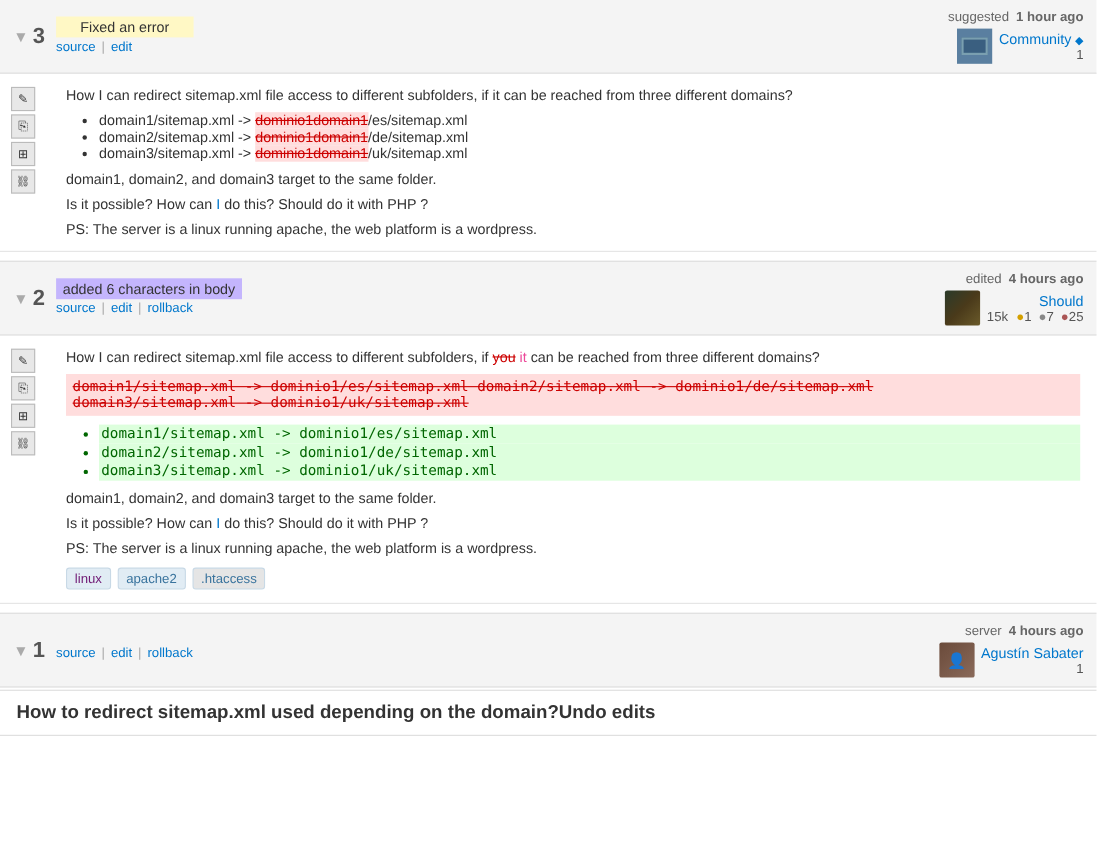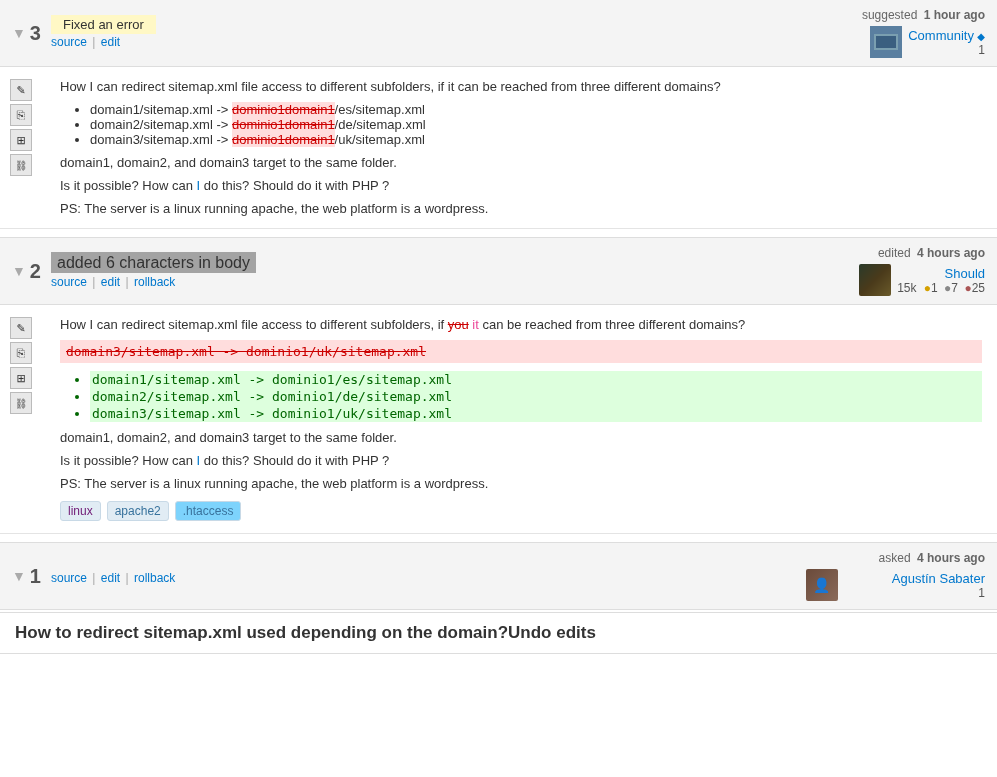--- a/index.html
+++ b/index.html
@@ -9,21 +9,21 @@
 <body>
 
 <div style="background:#f4f4f4; border-bottom:1px solid #ddd; padding:8px 12px; display:flex; align-items:center; justify-content:space-between;">
   <div style="display:flex; align-items:center; gap:10px;">
     <div style="display:flex; align-items:center; gap:4px; font-size:20px; color:#555; font-weight:bold;">
       <span style="color:#aaa; font-size:14px;">▼</span>
       <span>3</span>
     </div>
     <div>
       <div>
-        <span style="background:#fff8c5; padding:2px 12px; font-size:13px;">Fixed an error</span>
+        <span style="background:#fff8c5; padding:2px 22px; font-size:13px;">Fixed an error</span>
       </div>
       <div style="font-size:12px; color:#666; margin-top:3px;">
         <a href="#" style="color:#07c; text-decoration:none;">source</a>
         <span style="color:#aaa; margin:0 2px;">|</span>
         <a href="#" style="color:#07c; text-decoration:none;">edit</a>
       </div>
     </div>
   </div>
   <div style="text-align:right; font-size:12px; color:#666;">
     <div>
@@ -72,21 +72,21 @@
 </div>
 
 <div style="background:#f4f4f4; border-top:1px solid #ddd; border-bottom:1px solid #ddd; padding:8px 12px; display:flex; align-items:center; justify-content:space-between; margin-top:8px;">
   <div style="display:flex; align-items:center; gap:10px;">
     <div style="display:flex; align-items:center; gap:4px; font-size:20px; color:#555; font-weight:bold;">
       <span style="color:#aaa; font-size:14px;">▼</span>
       <span>2</span>
     </div>
     <div>
       <div>
-        <span style="background:#a3a3a3; padding:2px 6px; font-size:16px;">added 6 characters in body</span>
+        <span style="background:#c4b5fd; padding:2px 6px; font-size:13px;">added 6 characters in body</span>
       </div>
       <div style="font-size:12px; color:#666; margin-top:3px;">
         <a href="#" style="color:#07c; text-decoration:none;">source</a>
         <span style="color:#aaa; margin:0 2px;">|</span>
         <a href="#" style="color:#07c; text-decoration:none;">edit</a>
         <span style="color:#aaa; margin:0 2px;">|</span>
         <a href="#" style="color:#07c; text-decoration:none;">rollback</a>
       </div>
     </div>
   </div>
@@ -120,36 +120,37 @@
     <div style="width:22px; height:22px; background:#e8e8e8; border:1px solid #bbb; display:flex; align-items:center; justify-content:center; font-size:10px;">⛓</div>
   </div>
   <div>
     <p>
       How I can redirect sitemap.xml file access to different subfolders, if 
       <span style="text-decoration:line-through; color:#c00;">you</span><span style="color:#ec4899;"> it</span>
       can be reached from three different domains?
     </p>
 
     <div style="background:#fdd; margin:8px 0; padding:4px 6px; font-size:13px; color:#c00; text-decoration:line-through; font-family:monospace;">
+      <div>domain1/sitemap.xml -&gt; dominio1/es/sitemap.xml domain2/sitemap.xml -&gt; dominio1/de/sitemap.xml</div>
       <div>domain3/sitemap.xml -&gt; dominio1/uk/sitemap.xml</div>
     </div>
 
     <ul style="margin:8px 0 8px 30px;">
       <li style="background:#dfd; color:#060; font-family:monospace; padding:1px 2px;">domain1/sitemap.xml -&gt; dominio1/es/sitemap.xml</li>
       <li style="background:#dfd; color:#060; font-family:monospace; padding:1px 2px;">domain2/sitemap.xml -&gt; dominio1/de/sitemap.xml</li>
       <li style="background:#dfd; color:#060; font-family:monospace; padding:1px 2px;">domain3/sitemap.xml -&gt; dominio1/uk/sitemap.xml</li>
     </ul>
 
     <p>domain1, domain2, and domain3 target to the same folder.</p>
     <p style="margin-top:8px;">Is it possible? How can <span style="color:#07c;">I</span> do this? Should do it with PHP ?</p>
     <p style="margin-top:8px;">PS: The server is a linux running apache, the web platform is a wordpress.</p>
     <div style="display:flex; gap:6px; margin-top:10px;">
       <span style="background:#e1ecf4; color:#701a75; border:1px solid #c8d9e6; padding:2px 7px; border-radius:3px; font-size:12px;">linux</span>
       <span style="background:#e1ecf4; color:#39739d; border:1px solid #c8d9e6; padding:2px 7px; border-radius:3px; font-size:12px;">apache2</span>
-      <span style="background:#7dd3fc; color:#39739d; border:1px solid #c8d9e6; padding:2px 7px; border-radius:3px; font-size:12px;">.htaccess</span>
+      <span style="background:#e5e5e5; color:#39739d; border:1px solid #c8d9e6; padding:2px 7px; border-radius:3px; font-size:12px;">.htaccess</span>
     </div>
   </div>
 </div>
 
 <div style="background:#f4f4f4; border-top:1px solid #ddd; border-bottom:1px solid #ddd; padding:8px 12px; display:flex; align-items:center; justify-content:space-between; margin-top:8px;">
   <div style="display:flex; align-items:center; gap:10px;">
     <div style="display:flex; align-items:center; gap:4px; font-size:20px; color:#555; font-weight:bold;">
       <span style="color:#aaa; font-size:14px;">▼</span>
       <span>1</span>
     </div>
@@ -158,28 +159,28 @@
         <a href="#" style="color:#07c; text-decoration:none;">source</a>
         <span style="color:#aaa; margin:0 2px;">|</span>
         <a href="#" style="color:#07c; text-decoration:none;">edit</a>
         <span style="color:#aaa; margin:0 2px;">|</span>
         <a href="#" style="color:#07c; text-decoration:none;">rollback</a>
       </div>
     </div>
   </div>
   <div style="text-align:right; font-size:12px; color:#666;">
     <div>
-      <span>asked</span>
+      <span>server</span>
       <strong style="margin-left:3px;">4 hours ago</strong>
     </div>
     <div style="display:flex; align-items:center; gap:6px; margin-top:4px; justify-content:flex-end;">
       <div style="width:32px; height:32px; background:linear-gradient(135deg,#6a4a3a,#8a6a5a); border-radius:2px; display:flex; align-items:center; justify-content:center; color:#ddd; font-size:14px;">👤</div>
       <div>
         <div>
-          <a href="#" style="color:#07c; font-size:13px; text-decoration:none;margin-left:48px;">Agustín Sabater</a>
+          <a href="#" style="color:#07c; font-size:13px; text-decoration:none;">Agustín Sabater</a>
         </div>
         <div style="font-size:12px; color:#555;">1</div>
       </div>
     </div>
   </div>
 </div>
 
 <div style="padding:10px 15px; border-top:1px solid #ddd; border-bottom:1px solid #ddd; margin-top:2px;">
   <h2 style="font-size:17px; font-weight:bold; color:#333;">How to redirect sitemap.xml used depending on the domain?Undo edits</h2>
 </div>

